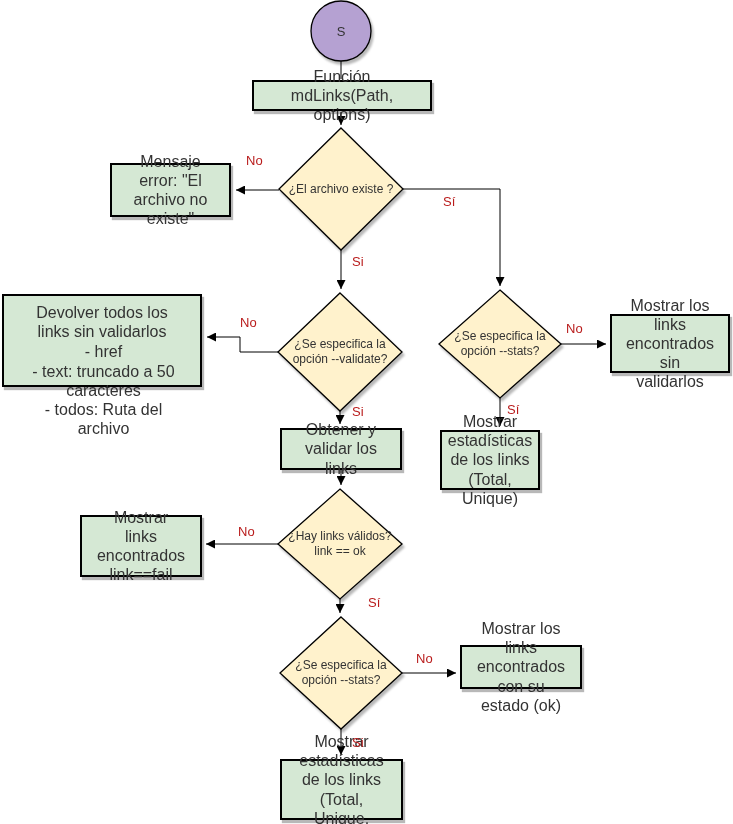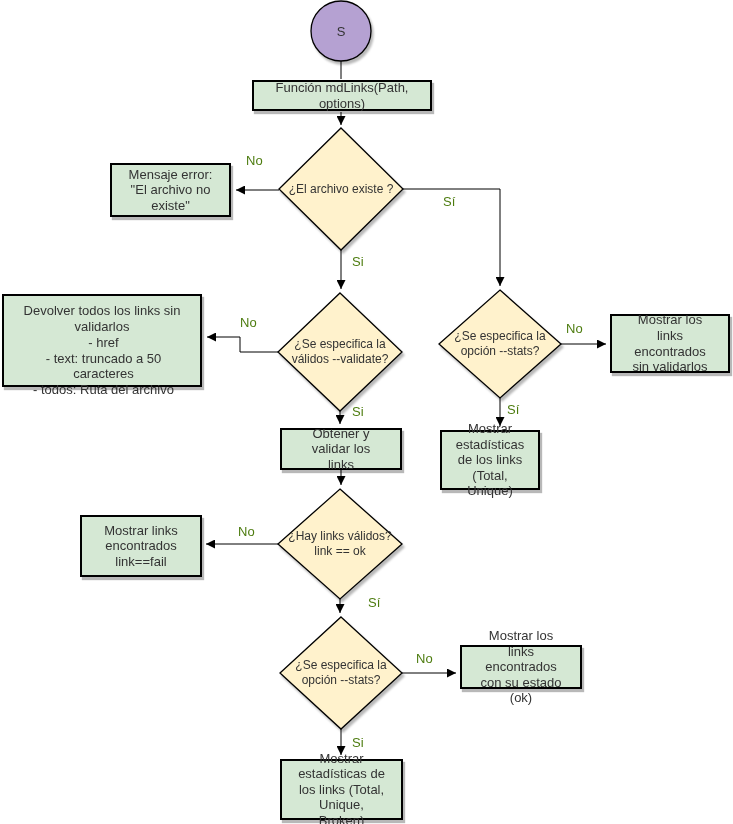--- a/index.html
+++ b/index.html
@@ -10,33 +10,33 @@
   #shapes{position:absolute;left:0;top:0;width:733px;height:824px;}
   .edge{fill:none;stroke:var(--stroke,#000000);stroke-width:1;}
   .diamond{fill:var(--yellow-fill,#fff2cc);stroke:var(--stroke,#000000);stroke-width:1.3;
            filter:drop-shadow(2px 3px 1px rgba(0,0,0,0.28));}
   .start-shape{fill:var(--purple-fill,#b5a1d2);stroke:var(--stroke,#000000);stroke-width:1.3;
            filter:drop-shadow(2px 3px 1px rgba(0,0,0,0.28));}
   .node-rect{
     position:absolute;box-sizing:border-box;background:var(--green-fill,#d5e8d4);
     border:2px solid var(--stroke,#000000);box-shadow:2px 3px 1px rgba(0,0,0,0.28);
     display:flex;align-items:center;justify-content:center;text-align:center;
-    font-size:13px;line-height:1.2;padding:2px 16px;
+    font-size:16px;line-height:1.2;padding:2px 16px;
   }
   .node-rect.block{display:block;text-align:center;padding-top:7px;}
   .devolver-items{text-align:center;padding-left:3px;margin-top:1px;}
   .diamond-label{
     position:absolute;display:flex;flex-direction:column;align-items:center;justify-content:center;
     text-align:center;font-size:12px;line-height:1.25;pointer-events:none;
   }
   .start-label{
     position:absolute;display:flex;align-items:center;justify-content:center;
     font-size:13px;pointer-events:none;
   }
-  .edge-label{position:absolute;font-size:13px;line-height:1;color:#4d7c0f;}
+  .edge-label{position:absolute;font-size:13px;line-height:1;color:#b91c1c;}
 </style>
 </head>
 <body>
 
 <div id="canvas">
 
   <svg id="shapes" width="733" height="824" viewBox="0 0 733 824" xmlns="http://www.w3.org/2000/svg">
     <defs>
       <marker id="arrow" markerUnits="userSpaceOnUse" markerWidth="9" markerHeight="9" viewBox="0 0 9 9" refX="9" refY="4.5" orient="auto">
         <path d="M0,0 L9,4.5 L0,9 z" fill="#000000"></path>
@@ -88,21 +88,21 @@
   <div class="node-rect" style="left:280px;top:428px;width:122px;height:42px;">Obtener y validar los links</div>
 
   <div class="node-rect" style="left:80px;top:515px;width:122px;height:62px;">Mostrar links encontrados link==fail</div>
 
   <div class="node-rect" style="left:460px;top:645px;width:122px;height:44px;">Mostrar los links encontrados con su estado (ok)</div>
 
   <div class="node-rect" style="left:280px;top:759px;width:123px;height:61px;">Mostrar estadísticas de los links (Total, Unique, Broken)</div>
 
   <div class="diamond-label" style="left:276px;top:159px;width:130px;height:60px;">¿El archivo existe ?</div>
 
-  <div class="diamond-label" style="left:278px;top:322px;width:124px;height:60px;">¿Se especifica la válidos --validate?</div>
+  <div class="diamond-label" style="left:278px;top:322px;width:124px;height:60px;">¿Se especifica la opción --validate?</div>
 
   <div class="diamond-label" style="left:438px;top:314px;width:124px;height:60px;">¿Se especifica la opción --stats?</div>
 
   <div class="diamond-label" style="left:274px;top:514px;width:132px;height:60px;">
     <div>¿Hay links válidos?</div>
     <div>link == ok</div>
   </div>
 
   <div class="diamond-label" style="left:279px;top:643px;width:124px;height:60px;">¿Se especifica la opción --stats?</div>
 

